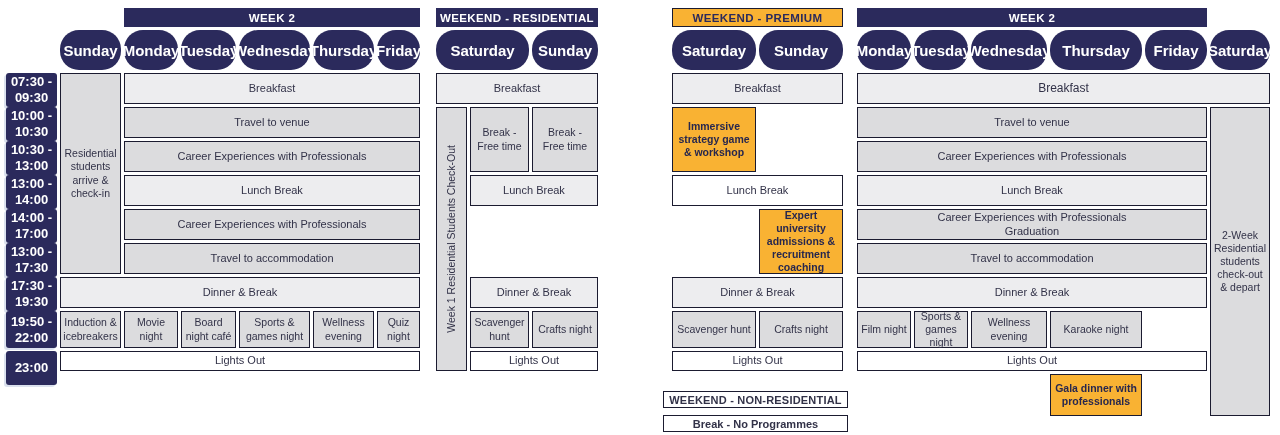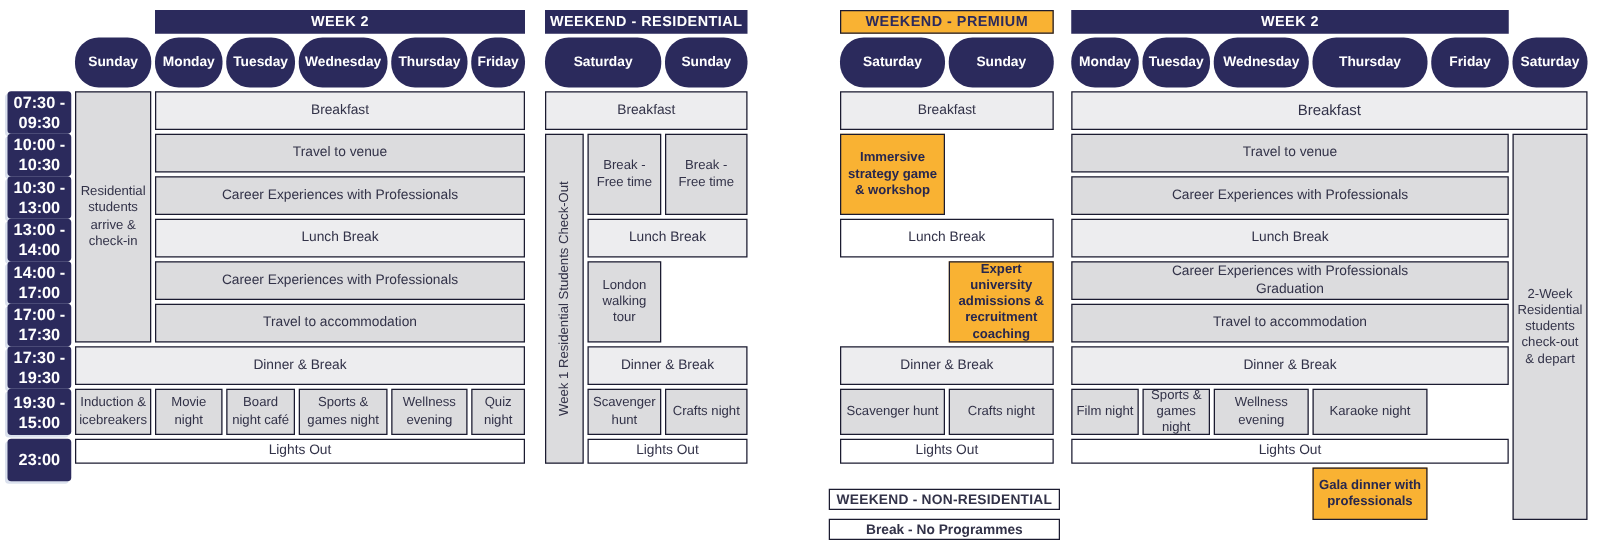--- a/index.html
+++ b/index.html
@@ -23,21 +23,21 @@
   #g-wres{left:436px;top:8px;grid-template-columns:31px 59px 66px;grid-template-rows:var(--rows);}
   #g-wprem{left:672px;top:8px;grid-template-columns:84px 84px;grid-template-rows:var(--rows);}
   #g-week2{left:857px;top:8px;grid-template-columns:54px 54px 76px 92px 62px 60px;grid-template-rows:var(--rows) 42px;}
   .titlebar{
     background:var(--navy);color:var(--text-light);display:flex;align-items:center;justify-content:center;
     font-weight:700;font-size:11.5px;letter-spacing:.4px;
   }
   .titlebar.yellow{background:var(--yellow);color:var(--navy);border:1.5px solid var(--border);box-sizing:border-box;}
   .hdr{
     background:var(--navy);color:var(--text-light);display:flex;align-items:center;justify-content:center;
-    font-weight:700;font-size:11px;border-radius:19px;
+    font-weight:700;font-size:15px;border-radius:19px;
   }
   .cell{
     border:1.5px solid var(--border);box-sizing:border-box;display:flex;flex-direction:column;
     align-items:center;justify-content:center;text-align:center;font-size:11px;font-weight:500;
     line-height:1.25;padding:1px 3px;color:var(--text-dark);background:var(--cell-light);
   }
   .c-mid{background:var(--cell-mid);}
   .c-white{background:var(--cell-white);}
   .c-yellow{background:var(--yellow);font-weight:600;color:#27274e;}
   .sm{font-size:10.5px;}
@@ -69,23 +69,23 @@
     <div class="hdr" style="grid-area:2/4/3/5">Tuesday</div>
     <div class="hdr" style="grid-area:2/5/3/6">Wednesday</div>
     <div class="hdr" style="grid-area:2/6/3/7">Thursday</div>
     <div class="hdr" style="grid-area:2/7/3/8">Friday</div>
 
     <div class="timebox" style="grid-area:3/1/4/2">07:30 - 09:30</div>
     <div class="timebox" style="grid-area:4/1/5/2">10:00 - 10:30</div>
     <div class="timebox" style="grid-area:5/1/6/2">10:30 - 13:00</div>
     <div class="timebox" style="grid-area:6/1/7/2">13:00 - 14:00</div>
     <div class="timebox" style="grid-area:7/1/8/2">14:00 - 17:00</div>
-    <div class="timebox" style="grid-area:8/1/9/2">17:00 - 17:30</div>
+    <div class="timebox" style="grid-area:8/1/9/2">13:00 - 17:30</div>
     <div class="timebox" style="grid-area:9/1/10/2">17:30 - 19:30</div>
-    <div class="timebox" style="grid-area:10/1/11/2">19:30 - 15:00</div>
+    <div class="timebox" style="grid-area:10/1/11/2">19:50 - 22:00</div>
     <div class="timebox" style="grid-area:11/1/12/2">23:00</div>
 
     <div class="cell c-mid sm" style="grid-area:3/2/9/3">Residential students arrive &amp; check-in</div>
 
     <div class="cell" style="grid-area:3/3/4/8">Breakfast</div>
     <div class="cell c-mid" style="grid-area:4/3/5/8">Travel to venue</div>
     <div class="cell c-mid" style="grid-area:5/3/6/8">Career Experiences with Professionals</div>
     <div class="cell" style="grid-area:6/3/7/8">Lunch Break</div>
     <div class="cell c-mid" style="grid-area:7/3/8/8">Career Experiences with Professionals</div>
     <div class="cell c-mid" style="grid-area:8/3/9/8">Travel to accommodation</div>
@@ -108,21 +108,20 @@
 
     <div class="cell" style="grid-area:3/1/4/4">Breakfast</div>
 
     <div class="cell c-mid" style="grid-area:4/1/12/2">
       <span class="vtext">Week 1 Residential Students Check-Out</span>
     </div>
 
     <div class="cell c-mid sm" style="grid-area:4/2/6/3">Break - Free time</div>
     <div class="cell c-mid sm" style="grid-area:4/3/6/4">Break - Free time</div>
     <div class="cell" style="grid-area:6/2/7/4">Lunch Break</div>
-    <div class="cell c-mid sm" style="grid-area:7/2/9/3">London walking tour</div>
     <div class="cell" style="grid-area:9/2/10/4">Dinner &amp; Break</div>
     <div class="cell c-mid sm" style="grid-area:10/2/11/3">Scavenger hunt</div>
     <div class="cell c-mid sm" style="grid-area:10/3/11/4">Crafts night</div>
     <div class="cell c-white" style="grid-area:11/2/12/4">Lights Out</div>
   </div>
 
   <div class="grid" id="g-wprem">
     <div class="titlebar yellow" style="grid-area:1/1/2/3">WEEKEND - PREMIUM</div>
     <div class="hdr" style="grid-area:2/1/3/2">Saturday</div>
     <div class="hdr" style="grid-area:2/2/3/3">Sunday</div>

